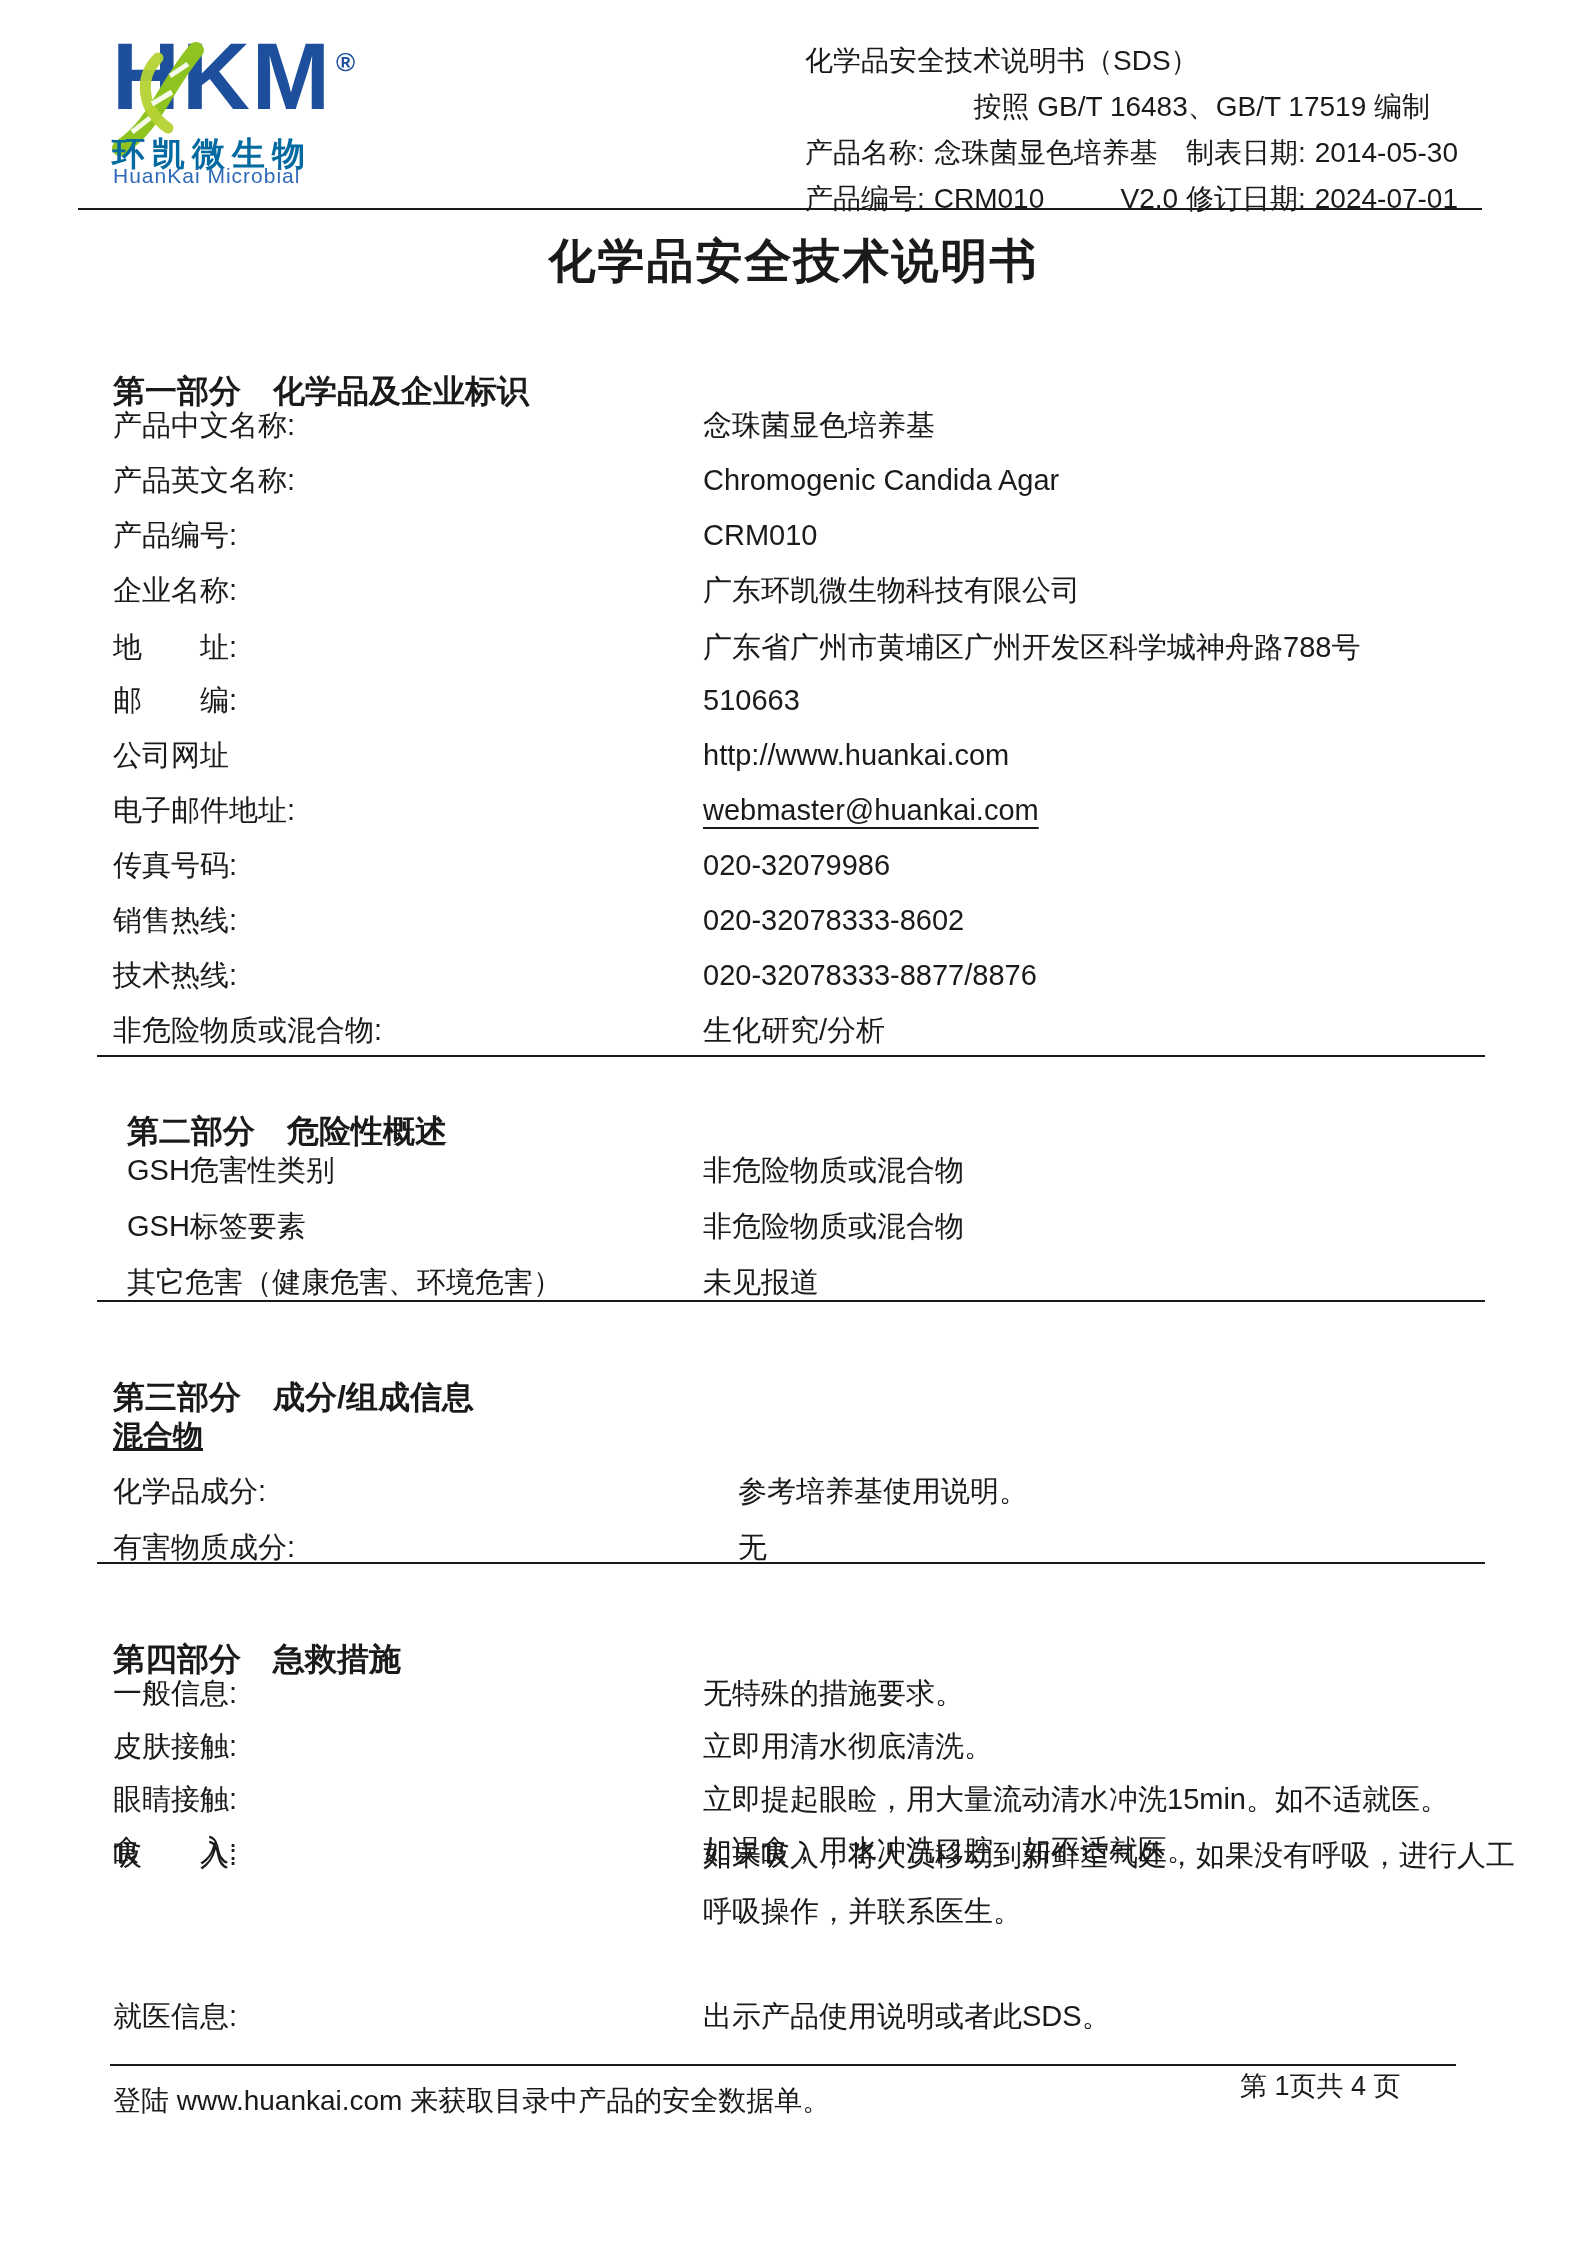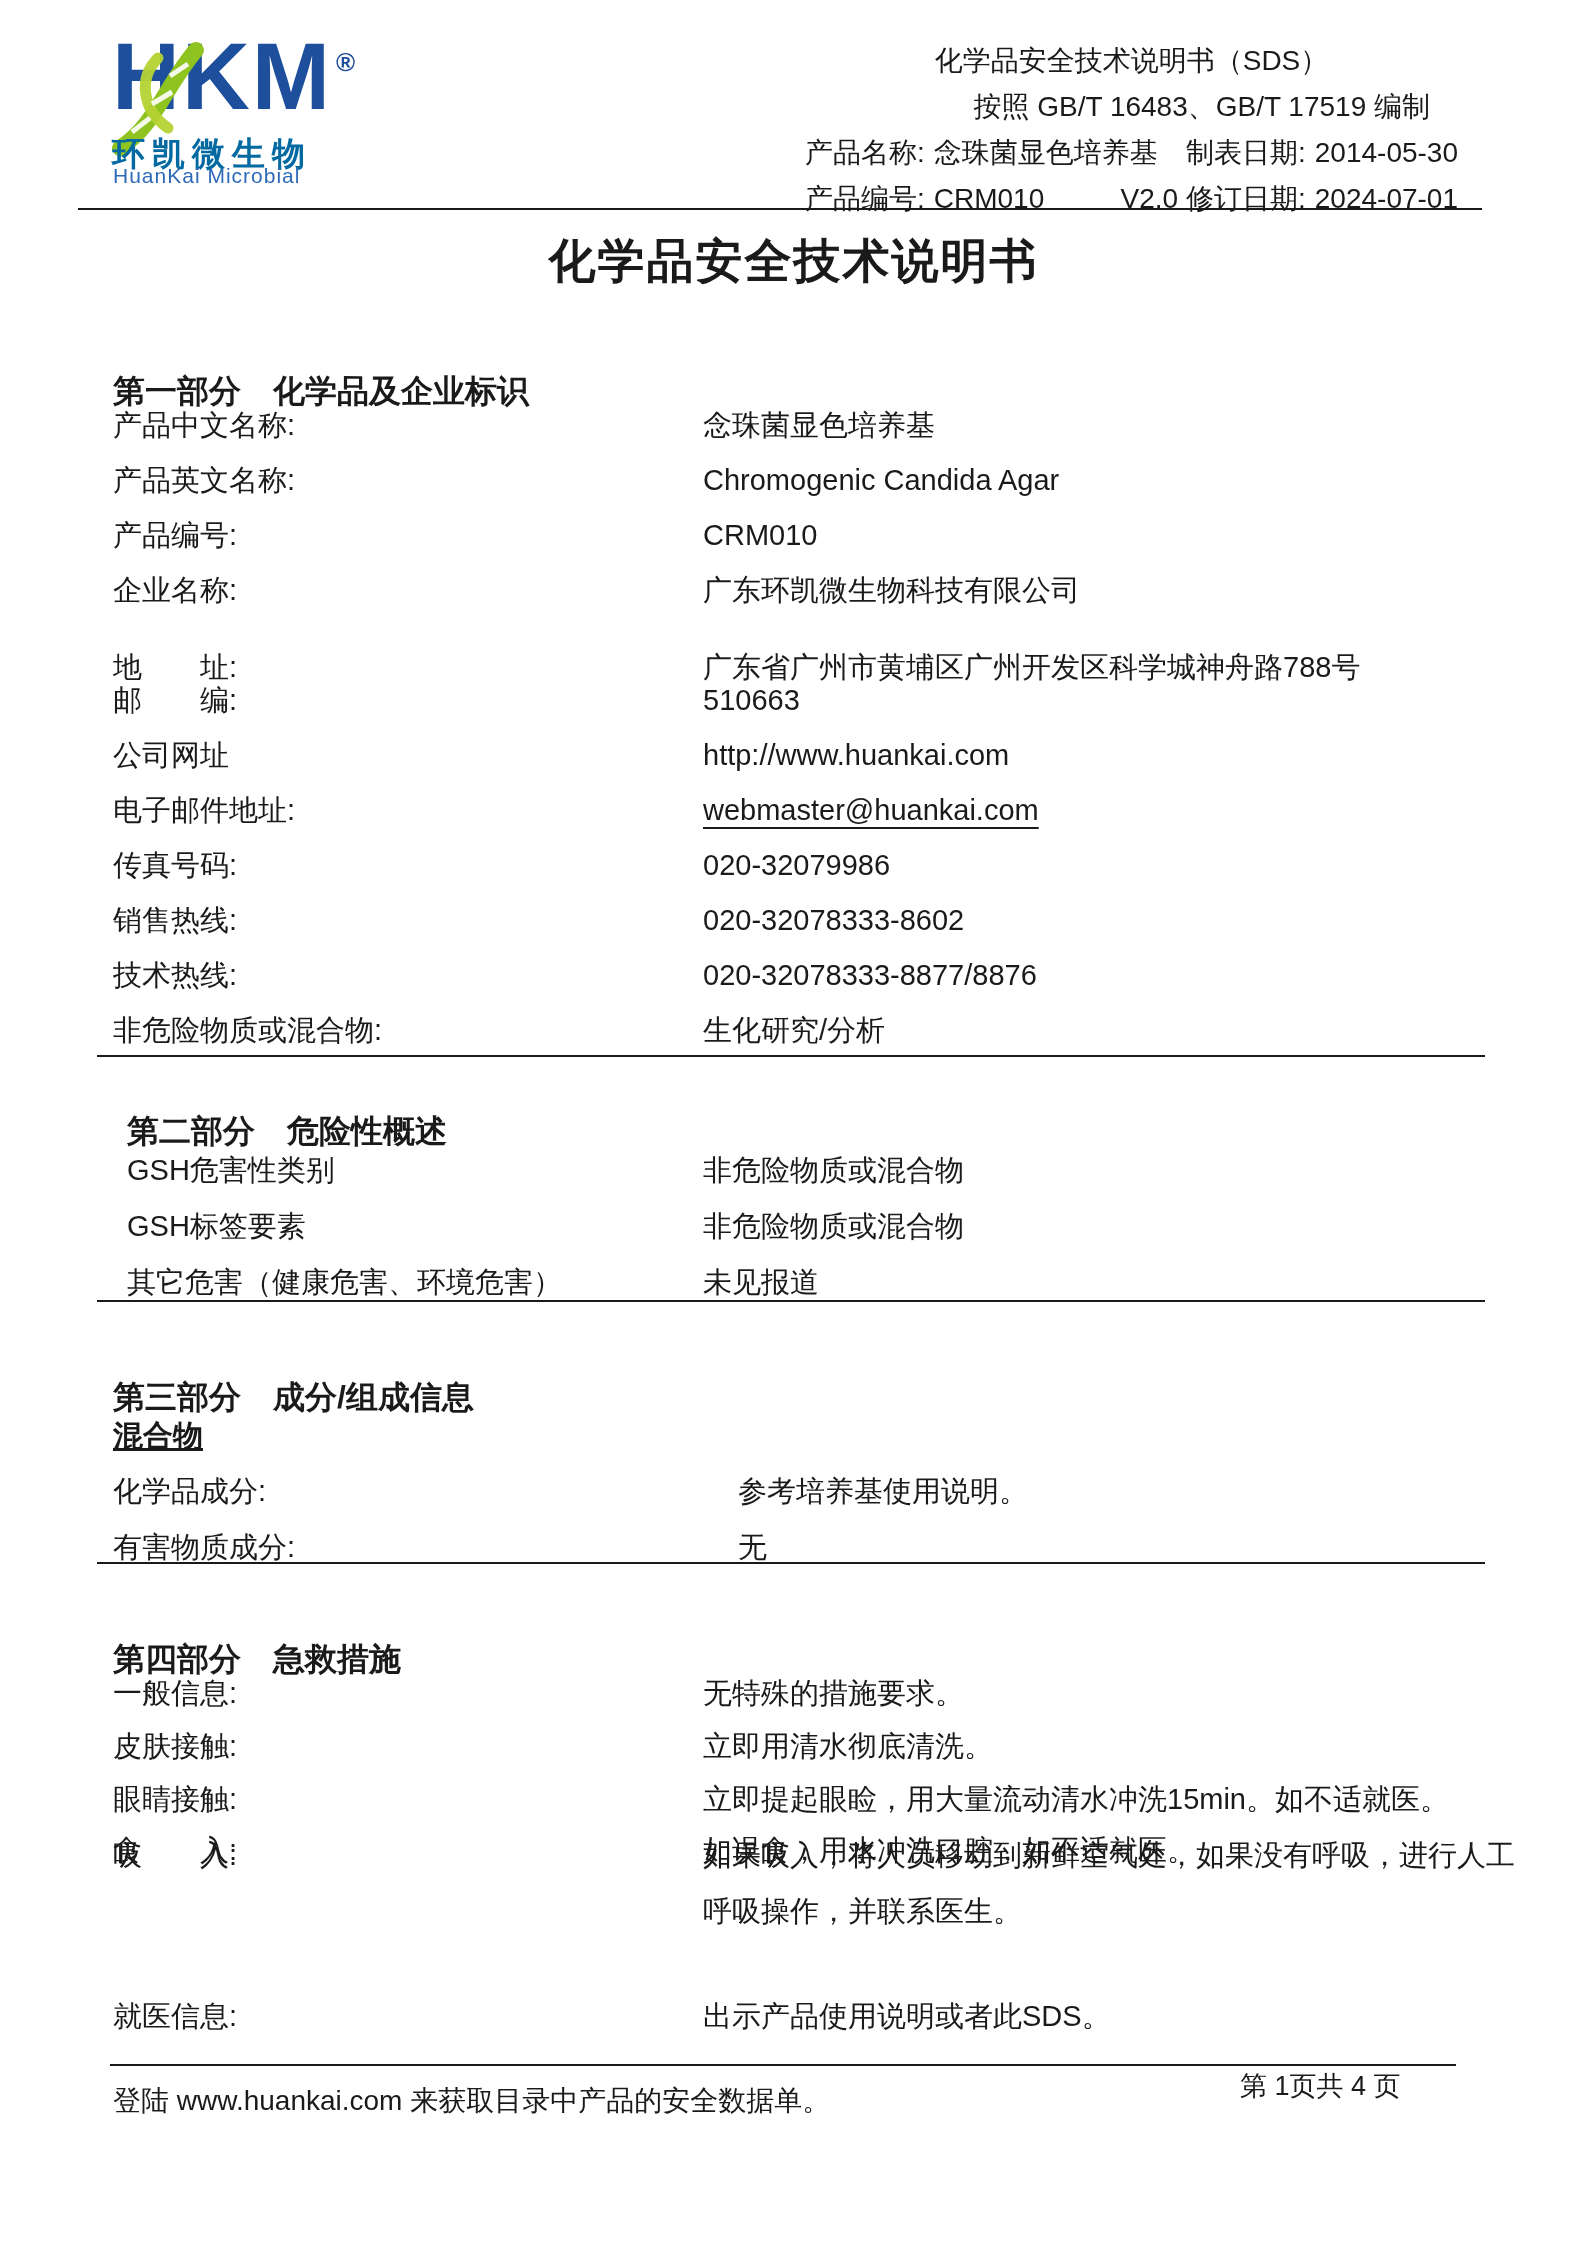--- a/index.html
+++ b/index.html
@@ -14,21 +14,21 @@
   
   .logo-mark { position:absolute; left:112px; top:28px; height:110px; white-space:nowrap; }
   .logo-hkm { font-size:94px; font-weight:900; color:#1d4f9d; letter-spacing:2px; line-height:1.05; }
   .logo-reg { font-size:26px; font-weight:700; color:#1d4f9d; vertical-align:38px; margin-left:4px; }
   .logo-helix { position:absolute; left:-14px; top:8px; pointer-events:none; }
   .logo-cn { position:absolute; left:112px; top:132px; font-size:33px; font-weight:600; letter-spacing:7px; color:#0369a1; }
   .logo-en { position:absolute; left:113px; top:164px; font-size:21px; font-weight:500; letter-spacing:1px; color:#2e6ab8; }
 
   
   .hdr-right { position:absolute; left:805px; top:38px; width:653px; font-size:28px; line-height:46px; color:#1a1a1a; }
-  .hdr-l1 { text-align:center; }
+  .hdr-l1 { text-align:left; }
   .hdr-l2 { text-align:right; padding-right:28px; }
   .hdr-cols { display:flex; justify-content:space-between; }
   .hdr-pair span { display:inline-block; }
   .hdr-pair .lab { margin-right:9px; }
 
   .rule { position:absolute; height:2px; background:#1a1a1a; }
   .hdr-rule { left:78px; top:208px; width:1404px; }
 
   
   .doc-title { position:absolute; left:0; top:230px; width:100%; text-align:center; font-size:47px; font-weight:bold; letter-spacing:2px; }
@@ -98,21 +98,21 @@
       <span class="val">Chromogenic Candida Agar</span>
     </div>
   <div class="row" style="top:507px">
       <span class="lbl">产品编号:</span>
       <span class="val">CRM010</span>
     </div>
   <div class="row" style="top:562px">
       <span class="lbl">企业名称:</span>
       <span class="val">广东环凯微生物科技有限公司</span>
     </div>
-  <div class="row" style="top:639px">
+  <div class="row" style="top:619px">
       <span class="lbl">地　　址:</span>
       <span class="val">广东省广州市黄埔区广州开发区科学城神舟路788号</span>
     </div>
   <div class="row" style="top:672px">
       <span class="lbl">邮　　编:</span>
       <span class="val">510663</span>
     </div>
   <div class="row" style="top:727px">
       <span class="lbl">公司网址</span>
       <span class="val">http://www.huankai.com</span>

